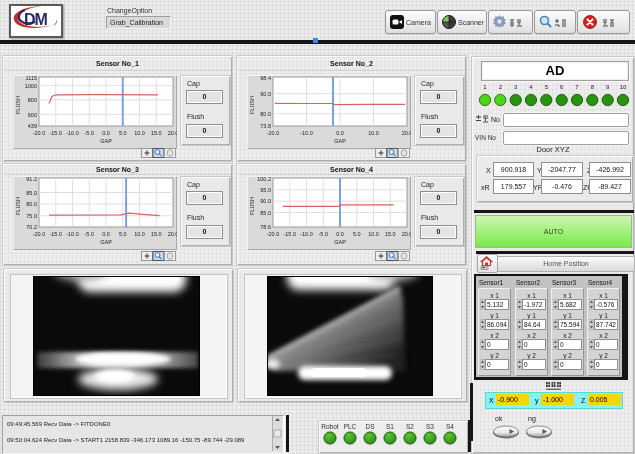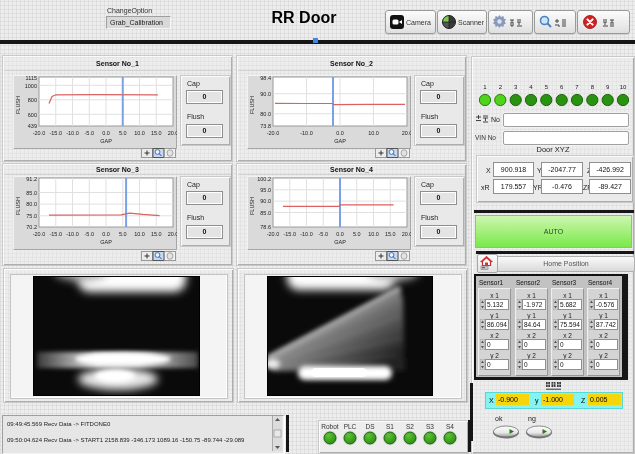--- a/index.html
+++ b/index.html
@@ -23,25 +23,32 @@
 .ledlab{position:absolute;font-size:6.5px;color:#333;text-align:center;width:20px;line-height:1}
 .col{position:absolute;top:288px;width:31px;height:86px;background:#d4d4d4;border-top:1px solid #efefef;border-left:1px solid #efefef;border-right:1px solid #969696;border-bottom:1px solid #969696}
 .cl{position:absolute;width:100%;text-align:center;font-size:6.5px;color:#222;line-height:1}
 .fld{position:absolute;left:1px;width:28px;height:11px}
 .fld svg{position:absolute;left:0;top:0}
 .fld .vx{position:absolute;left:5px;top:0;width:21px;height:9px;background:#fff;border:1px solid #8f8f8f;font-size:6.5px;color:#111;line-height:9px;padding-left:1px;overflow:hidden}
 .th{position:absolute;top:280px;font-size:6.5px;color:#111;line-height:1}
 </style></head><body>
 <div id="page">
 
+<div class="abs" style="left:9px;top:4px;width:50px;height:30px;background:#fff;border:2px solid #5a5a5a;box-shadow:1px 1px 2px #999">
+ <svg width="46" height="26" viewBox="0 0 46 26" style="position:absolute;left:0;top:0">
+  <path d="M30 0 C10 1 1 8 3 14 C5 21 20 25 43 19 C25 23 8 20 7 13 C6 7 16 2 30 0 Z" fill="#c22d2d"></path>
+  <path d="M43 19 C45 17 46 15 46 12 C47 16 45 18 43 20 Z" fill="#c22d2d"></path>
+  <path d="M14 4 C8 6 6 12 10 15 C13 18 19 18 24 16" fill="none" stroke="#2a2a66" stroke-width="2.2"></path>
+  <text x="13" y="19" font-size="16" font-weight="bold" fill="#2a2a66" font-family="Liberation Sans" letter-spacing="-1">DM</text>
+ </svg>
+</div>
 <div class="abs t7" style="left:107px;top:7px;color:#333">ChangeOption</div>
 <div class="sunk" style="left:106px;top:16px;width:63px;height:11px;background:#d9d9d9">
  <div style="font-size:7px;color:#222;padding:2px 0 0 3px;line-height:1">Grab_Calibration</div>
 </div>
-<div class="abs" style="left:244px;top:9px;width:120px;text-align:center;font-size:16px;font-weight:bold;color:#000">RR Door</div>
 
 <div class="btn" style="left:385px;width:49px">
  <svg width="14" height="14" style="position:absolute;left:4px;top:4px" viewBox="0 0 14 14">
   <rect x="0" y="0" width="14" height="14" rx="3" fill="#111"></rect>
   <rect x="2.5" y="4.5" width="6" height="5" rx="1.5" fill="#fff"></rect>
   <path d="M9 7 L12 5 V9 Z" fill="#fff"></path>
  </svg>
  <span style="left:20px">Camera</span>
 </div>
 <div class="btn" style="left:437px;width:48px">
@@ -396,20 +403,21 @@
           <circle cx="111" cy="9" r="6" fill="url(#lg)" stroke="#1a6612" stroke-width="1"></circle>
    <circle cx="131" cy="9" r="7.5" fill="#e0e0e0"></circle>
           <circle cx="131" cy="9" r="6" fill="url(#lg)" stroke="#1a6612" stroke-width="1"></circle>
   </g>
  </svg>
 </div>
 <div class="blackbar" style="left:468px;top:420px;width:3px;height:32px"></div>
 
 <div class="panel" style="left:471px;top:56px;width:162px;height:396px"></div>
 
+<div class="abs" style="left:481px;top:61px;width:146px;height:18px;background:#fff;border:1px solid #9f9f9f;box-shadow:inset 0 0 0 1px #f0f0f0, 1px 1px 0 #fafafa;text-align:center;font-size:13px;font-weight:bold;color:#000;line-height:18px">AD</div>
 
 <svg class="abs" style="left:477px;top:83px" width="155" height="26">
  <g font-size="6" fill="#222" text-anchor="middle" font-family="Liberation Sans">
   <text x="8" y="6">1</text>
         <text x="23.3" y="6">2</text>
         <text x="38.7" y="6">3</text>
         <text x="54" y="6">4</text>
         <text x="69.3" y="6">5</text>
         <text x="84.7" y="6">6</text>
         <text x="100" y="6">7</text>

